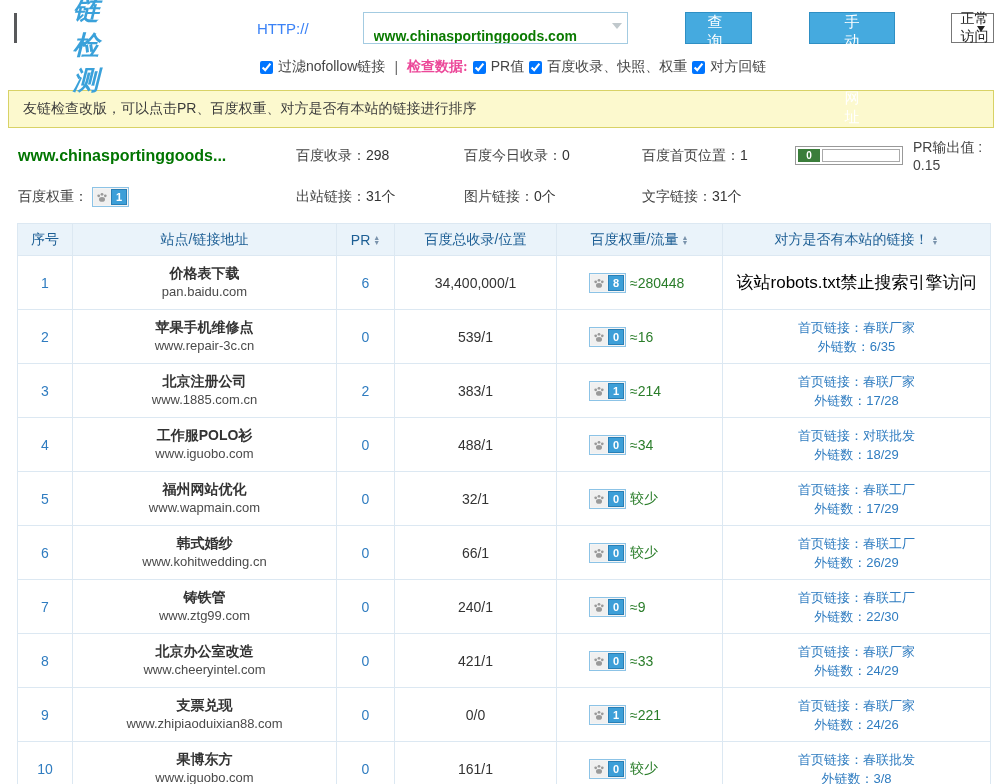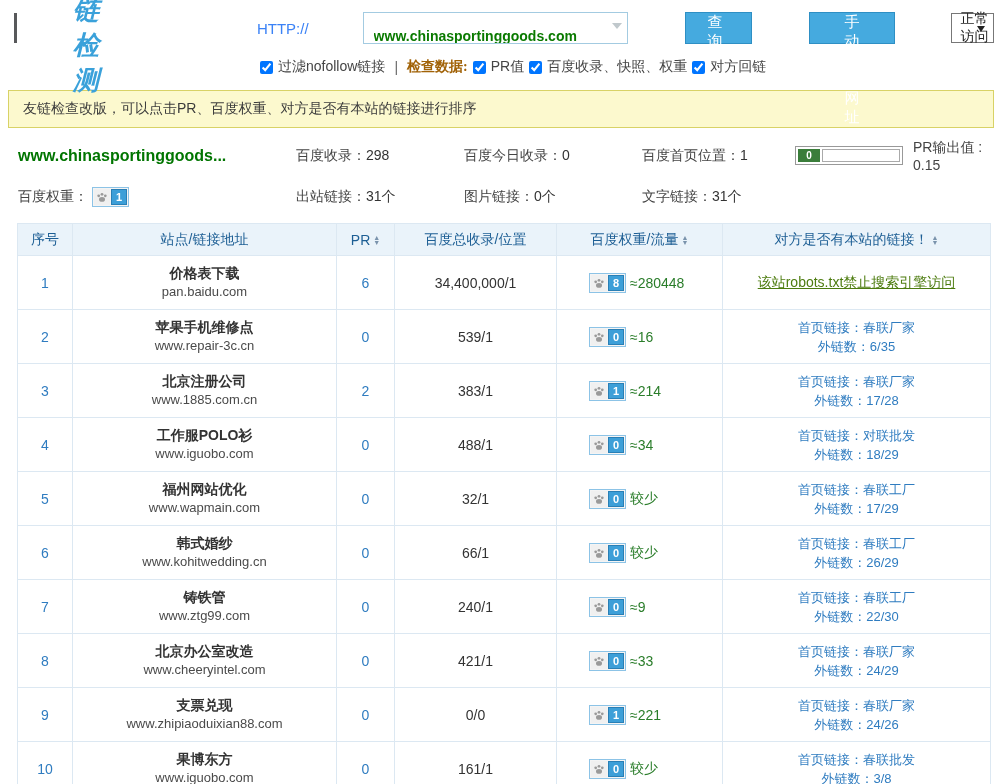--- a/index.html
+++ b/index.html
@@ -21,21 +21,21 @@
   .btn.query { letter-spacing:6px; padding:0 22px; }
   .select-box { position:relative; margin-left:8px; width:128px; height:30px; border:1px solid #777;
     background:#fff; font-size:14px; color:#222; display:flex; align-items:center; padding-left:8px; cursor:pointer; }
   .select-box .sel-caret { position:absolute; right:8px; top:12px; width:0; height:0;
     border-left:4px solid transparent; border-right:4px solid transparent; border-top:6px solid #222; }
 
   
   .filters { display:flex; align-items:center; gap:5px; margin:2px 0 0 260px; font-size:14px; color:#444; }
   .filters input { width:13px; height:13px; }
   .filters .divider { color:#666; margin:0 4px; }
-  .filters .bold { font-weight:bold; color:#a16207;font-family:Liberation Serif, serif; }
+  .filters .bold { font-weight:bold; color:#ec4899;font-family:Liberation Serif, serif; }
 
   
   .notice { margin:14px 0 11px 8px; width:986px; height:38px; background:#fcf9ce; border:1px solid #d8d266;
     display:flex; align-items:center; padding-left:14px; font-size:14px; color:#3c3c3c; }
 
   
   .summary { margin:10px 0 0 18px; display:grid; grid-template-columns:270px 160px 170px 145px auto;
     grid-auto-rows:33px; align-items:center; font-size:14px; color:#444;gap:8px; }
   .domain { font-size:16px; font-weight:bold; color:#007500; }
   .stat b { font-weight:normal; color:#333; }
@@ -58,21 +58,21 @@
   th .hwrap { display:inline-flex; align-items:center; justify-content:center; gap:3px; }
   .sort { display:inline-flex; flex-direction:column; line-height:5px; font-size:7px; color:#7a93ac; }
   .sort::before { content:"▲"; } .sort::after { content:"▼"; }
   td { height:54px; font-size:14px; }
   td .site-name { font-weight:bold; color:#333; display:block; line-height:19px; }
   td .site-url { color:#4a4a4a; font-size:13px; display:block; line-height:18px; }
   .col-idx, .col-pr { color:#2f7cc0; }
   .traffic { color:#2a7d2a; margin-left:4px; }
   .wcell { display:flex; align-items:center; justify-content:flex-start; padding-left:28px; }
   .linkcell span { display:block; color:#2f7cc0; font-size:13px; line-height:19px; }
-  .linkcell .err { color:#4d7c0f; font-size:14px;text-decoration:underline; }
+  .linkcell .err { color:#000000; font-size:17px; }
   .linkcell span:empty { display:none; }
 </style>
 </head>
 <body>
 
 <div class="topbar">
   <div class="logo-bar"></div>
   <div class="app-title">友链检测</div>
   <div class="proto">HTTP://</div>
   <div class="url-wrap">

